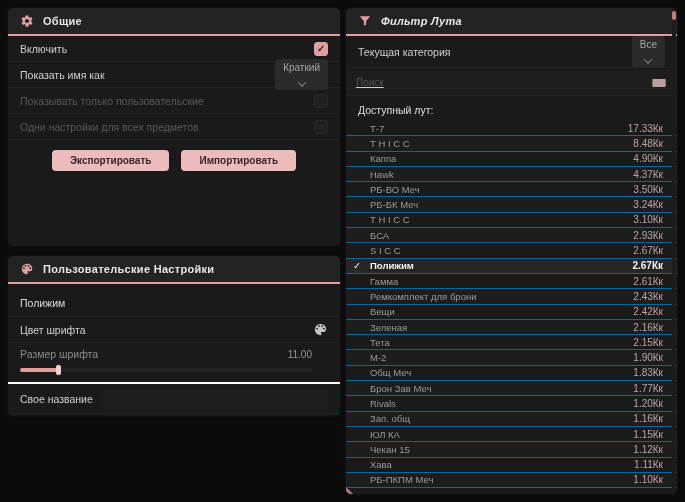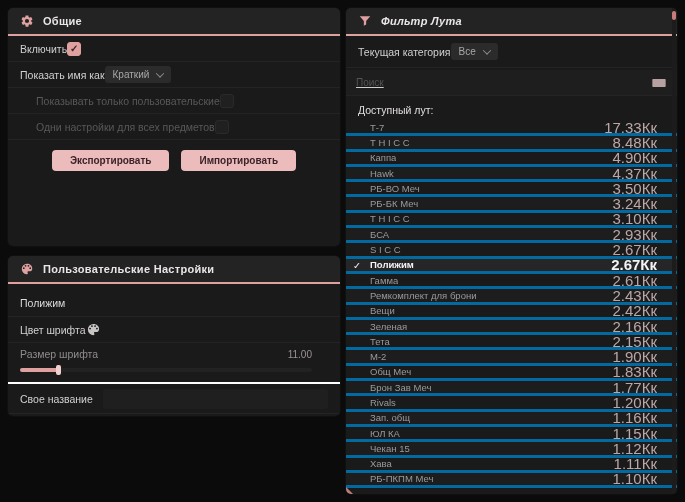--- a/index.html
+++ b/index.html
@@ -10,30 +10,30 @@
   .card-general { left:8px; top:8px;  width:332px; height:238px; }
   .card-custom  { left:8px; top:256px; width:332px; height:160px; }
   .card-loot    { left:346px; top:8px; width:331px; height:486px; }
 
   .card-header { height:28px; background:#232323; display:flex; align-items:center; gap:9px; padding:0 12px; border-bottom:2px solid #dfa0a0; }
   .card-title { color:#eae6e6; font-size:11px; font-weight:bold; letter-spacing:.3px; }
   .card-title.italic { font-style:italic; }
   .hicon { width:14px; height:14px; flex:0 0 auto; }
   .hicon svg { width:14px; height:14px; fill:#dfa0a0; display:block; }
 
-  .row { display:flex; align-items:center; height:26px; padding:8px 12px; border-bottom:1px solid #242424; }
+  .row { display:flex; align-items:center; justify-content:space-between; height:26px; padding:8px 12px; border-bottom:1px solid #242424; }
   .row-label { color:#d2d0d0; font-size:10.5px; }
-  .row.disabled .row-label { color:#585858;margin-left:16px; }
+  .row.disabled .row-label { color:#585858; }
 
   .checkbox { width:14px; height:14px; border-radius:3px; background:#262626; border:1px solid #323232; position:relative; flex:0 0 auto; }
   .checkbox.checked { background:#dfa0a0; border-color:#dfa0a0; }
   .checkbox.checked::after { content:"✓"; position:absolute; left:2px; top:0px; font-size:10px; font-weight:bold; color:#3c2328; }
   .checkbox.dim { background:#202020; border-color:#2a2a2a; }
 
-  .dropdown { display:flex; align-items:center; gap:8px; background:#2b2b2b; border-radius:3px; padding:3px 8px; }
+  .dropdown { display:flex; align-items:center; gap:8px; background:#2b2b2b; border-radius:3px; padding:3px 8px;flex-direction:column; }
   .dropdown .dd-value { color:#a9a6a6; font-size:10px; }
   .chev { width:6px; height:6px; border-right:1.5px solid #8e8b8b; border-bottom:1.5px solid #8e8b8b; transform:rotate(45deg) translate(-1px,-1px); }
 
   .btn-row { display:flex; justify-content:center; gap:12px; padding:10px 0 0 0; }
   .pill-btn { background:#ecbcbc; color:#3c2328; border:none; border-radius:4px; font-size:10px; font-weight:bold; padding:5px 18px; font-family:"Liberation Sans", sans-serif; cursor:pointer; }
 
   
   .item-name-row { padding:9px 12px 5px 12px; border-bottom:1px solid #242424; }
   .item-name-row .row-label { color:#dcdada; }
   .icon-btn { width:15px; height:15px; }
@@ -53,24 +53,24 @@
   
   .loot-cat-row { height:32px; }
   .search-row { display:flex; align-items:center; height:26px; margin:2px 0 0 0; padding:0 10px; background:#1e1e1e; border-bottom:1px solid #242424; }
   .search-input { flex:1; background:transparent; border:none; color:#cfcfcf; font-size:10px; font-family:"Liberation Sans", sans-serif;text-decoration:underline; }
   .search-input::placeholder { color:#555353; }
   .kb-icon { width:16px; height:16px; }
   .kb-icon svg { width:16px; height:16px; fill:#b9a0a0; display:block; }
   .available-label { padding:8px 12px 5px 12px; color:#e2dede; font-size:10.5px; }
 
   .loot-list { position:relative; }
-  .loot-row { position:relative; display:flex; align-items:center; justify-content:space-between; height:15.3px; padding:0 20px 0 24px; border-bottom:3px solid #0369a1; }
+  .loot-row { position:relative; display:flex; align-items:center; justify-content:space-between; height:15.3px; padding:0 14px 0 24px; border-bottom:1px solid #0369a1; }
   .loot-row:nth-child(even) { background:#1d1d1d; }
   .loot-name { color:#9c9a9a; font-size:9.5px; white-space:nowrap; overflow:hidden; }
-  .loot-value { color:#bda6a6; font-size:15px; }
+  .loot-value { color:#bda6a6; font-size:10px; }
   .loot-row.selected { background:#262626; }
   .loot-row.selected .loot-name, .loot-row.selected .loot-value { color:#f4f2f2; font-weight:bold; }
   .loot-check { position:absolute; left:7px; top:1px; font-size:9.5px; color:#ececec; display:none; }
   .loot-row.selected .loot-check { display:block; }
 
   .scrollbar { position:absolute; right:1px; top:0; width:4px; height:100%; background:#1c1c1c; }
   .scroll-thumb { position:absolute; left:0; top:3px; width:4px; height:9px; background:#c97b7b; border-radius:2px; }
 
   .resize-handle { position:absolute; left:-1px; bottom:-1px; width:0; height:0; border-left:9px solid #d98f8f; border-top:9px solid transparent; opacity:.85; }
 </style>

